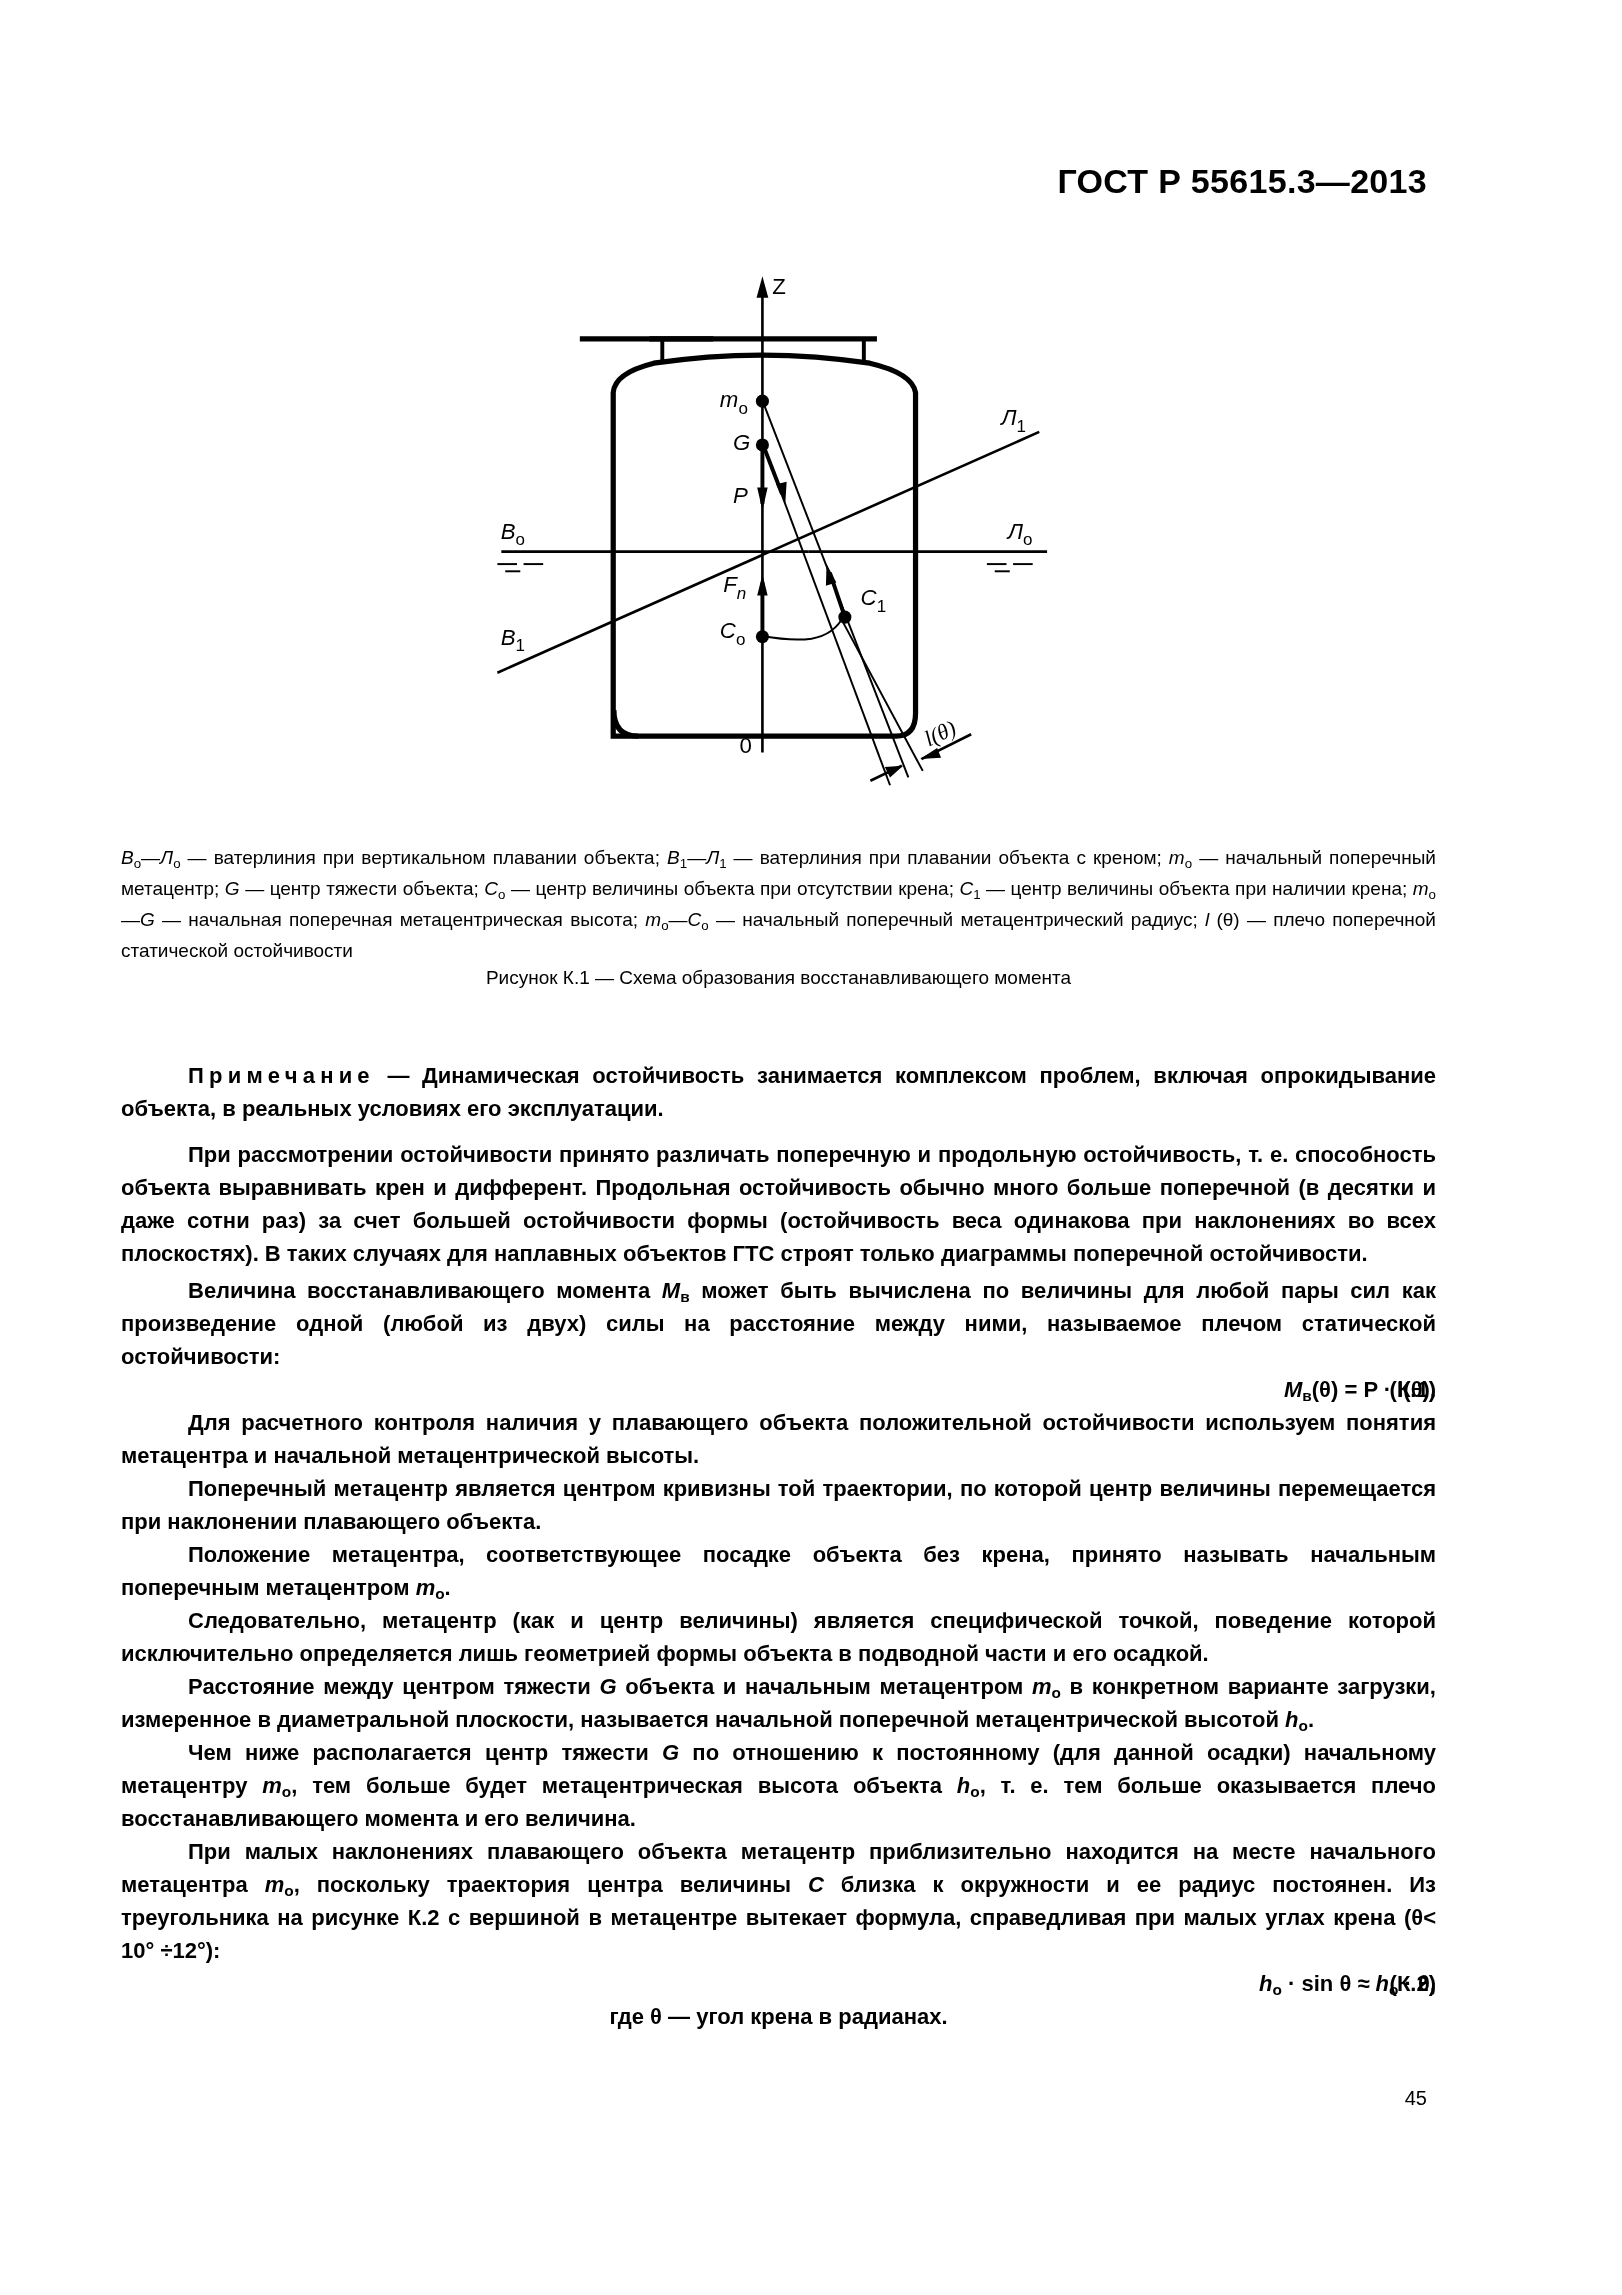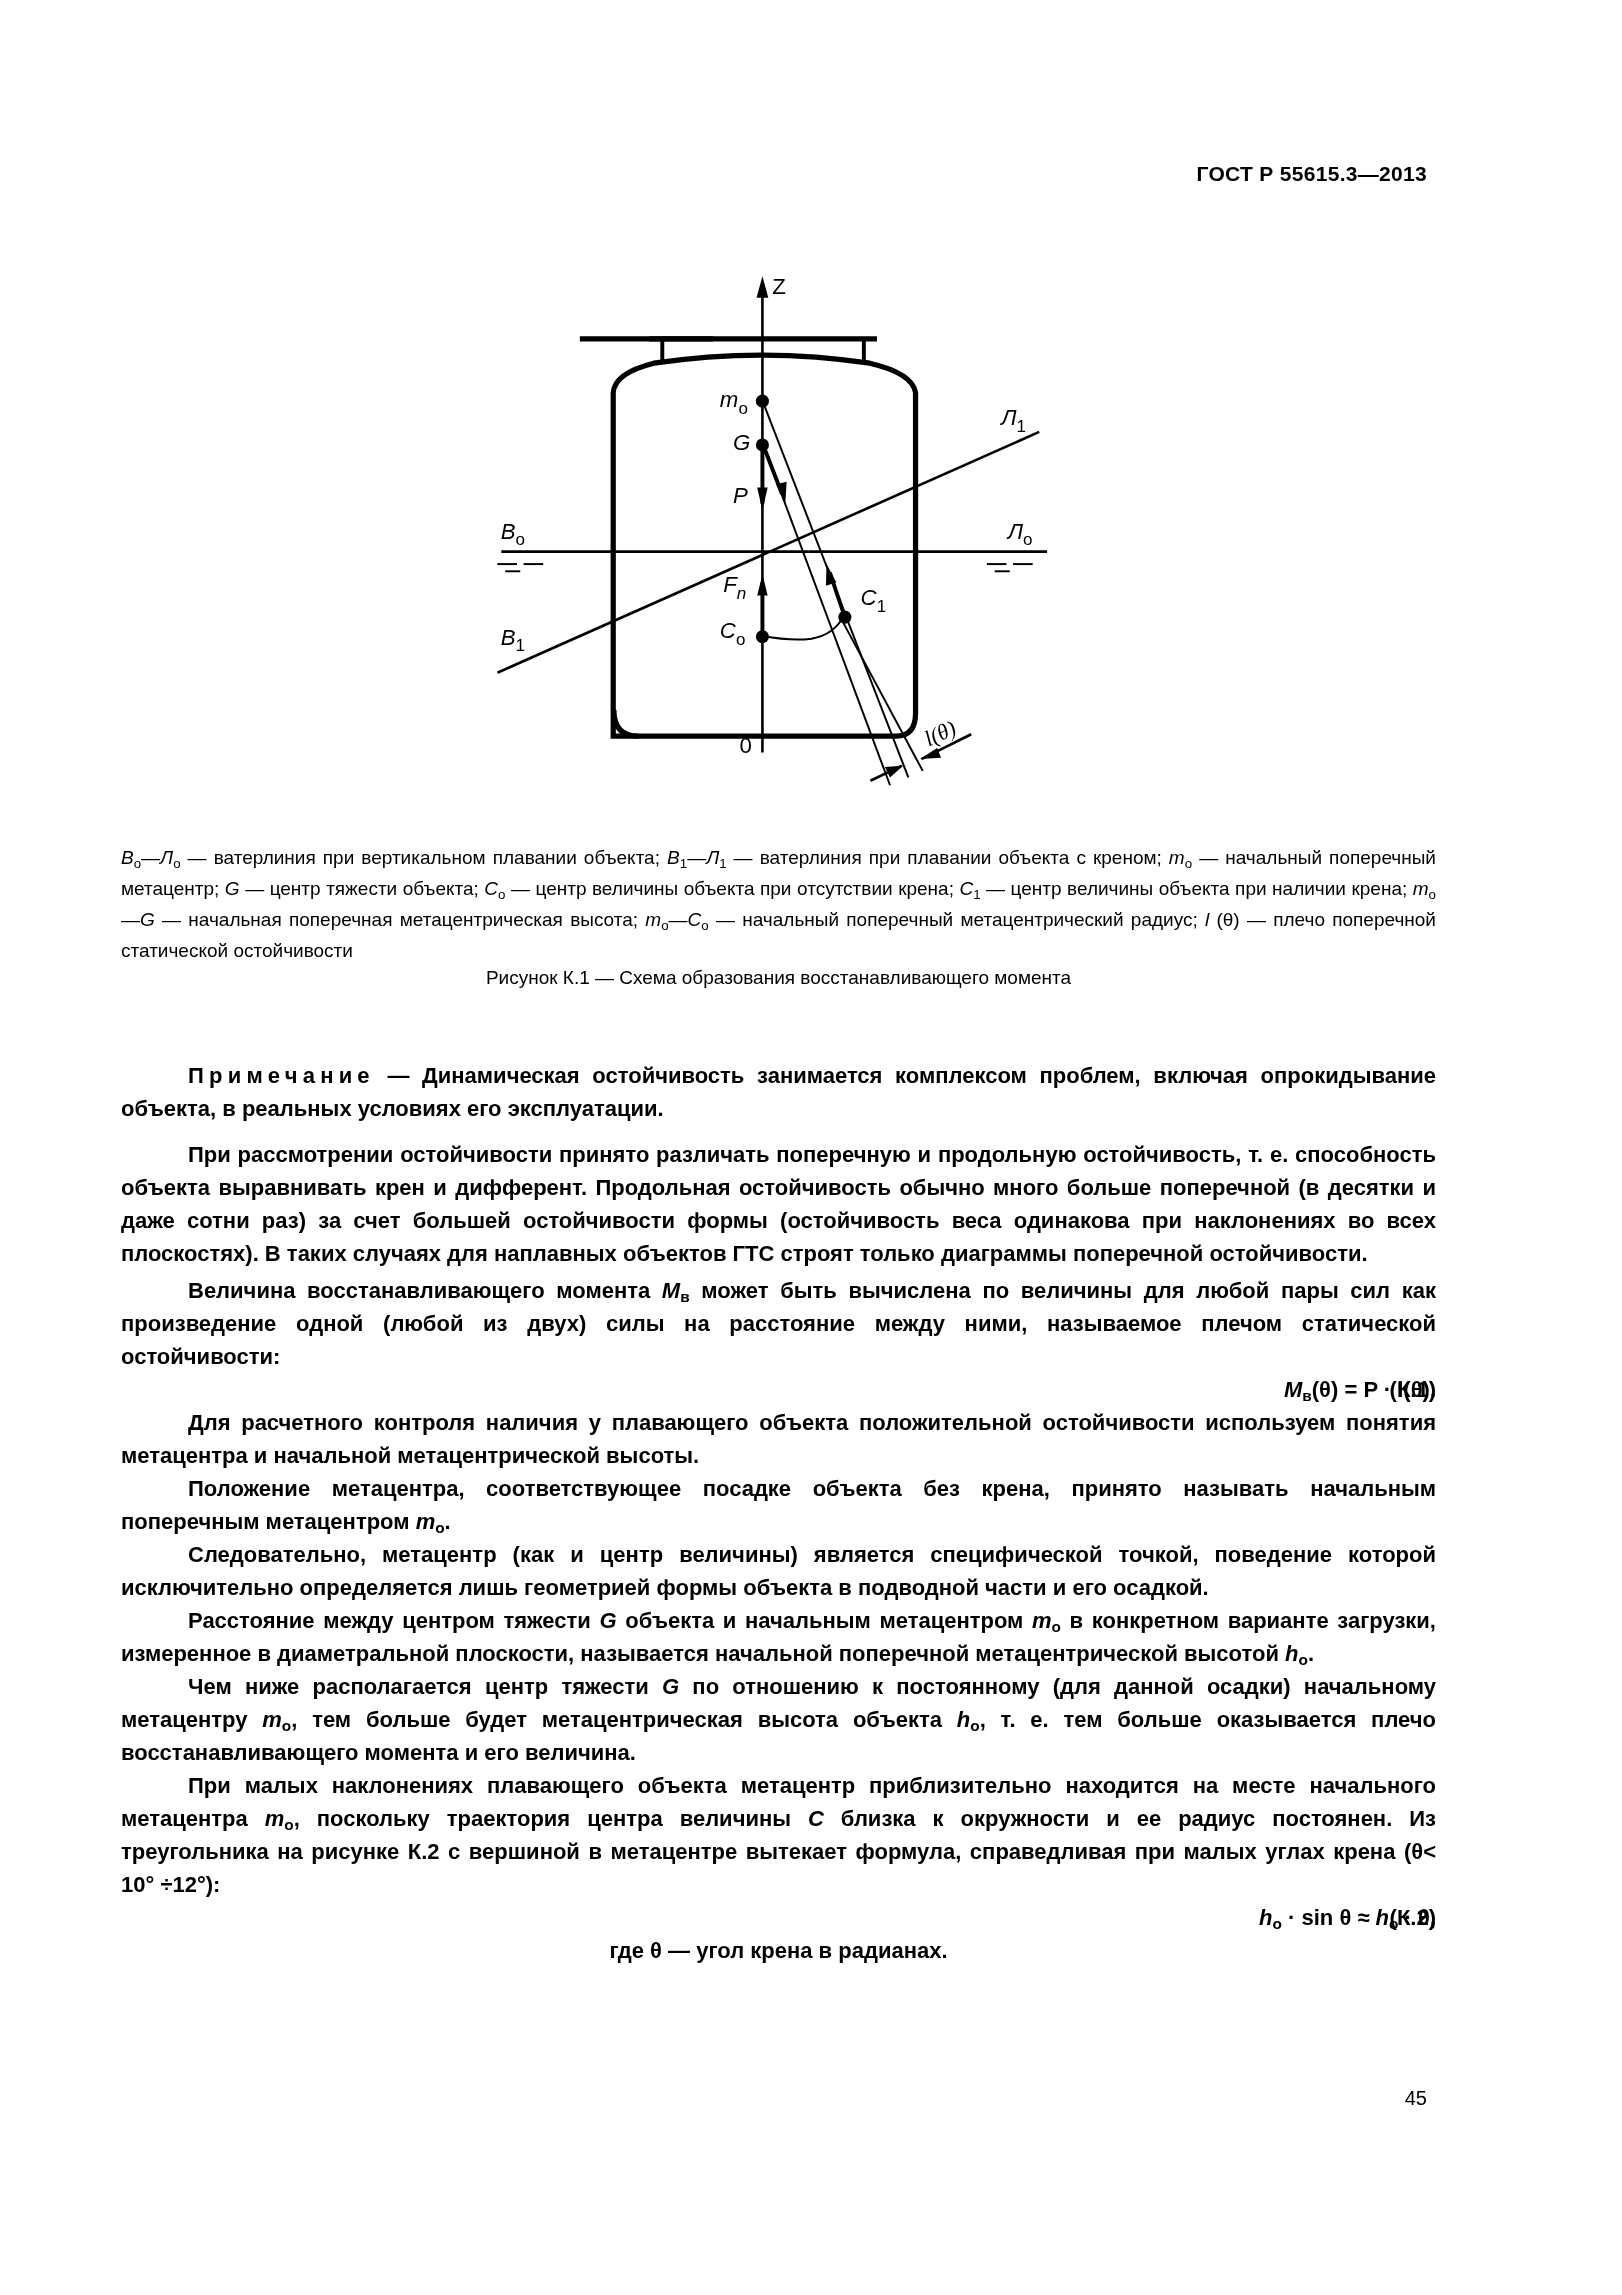--- a/index.html
+++ b/index.html
@@ -1,17 +1,17 @@
 <!DOCTYPE html>
 <html style="font-size:10.5px"><head>
 <meta charset="utf-8">
 <style>
   html,body{margin:0;padding:0;background:#ffffff;}
   body{width:1623px;height:2295px;position:relative;font-family:"Liberation Sans",sans-serif;color:#000;}
-  .hdr{position:absolute;right:196px;top:162px;font-weight:bold;font-size:21px;letter-spacing:0.3px;}
+  .hdr{position:absolute;right:196px;top:162px;font-weight:bold;font-size:34px;letter-spacing:0.3px;}
   #fig{position:absolute;left:0;top:0;}
   .lbl{font-family:"Liberation Sans",sans-serif;font-style:italic;font-size:34px;}
   .legend{position:absolute;left:121px;width:1315px;top:823px;font-size:19px;line-height:31px;text-align:justify;margin-top:19px;}
   .caption{position:absolute;left:0;width:1557px;text-align:center;top:967px;font-size:19px;}
   .body{position:absolute;left:121px;width:1315px;top:1059px;font-size:22px;line-height:33px;font-weight:bold;}
   .p{text-indent:67px;text-align:justify;margin:0;}
   .p.gap{margin-top:13px;}
   .note .sp{letter-spacing:5.2px;}
   .formula{position:relative;height:33px;}
   .formula .f{position:absolute;left:0;right:0;text-align:right;}
@@ -117,20 +117,21 @@
 
 <div class="body">
   <p class="p note"><span class="sp">Примечание</span><span> — Динамическая остойчивость занимается комплексом проблем, включая опрокидывание объекта, в реальных условиях его эксплуатации.</span></p>
   <p class="p gap">При рассмотрении остойчивости принято различать поперечную и продольную остойчивость, т. е. способность объекта выравнивать крен и дифферент. Продольная остойчивость обычно много больше поперечной (в десятки и даже сотни раз) за счет большей остойчивости формы (остойчивость веса одинакова при наклонениях во всех плоскостях). В таких случаях для наплавных объектов ГТС строят только диаграммы поперечной остойчивости.</p>
   <p class="p" style="margin-top:3.9px"><span>Величина восстанавливающего момента </span><i>M</i><sub>в</sub><span> может быть вычислена по величины для любой пары сил как произведение одной (любой из двух) силы на расстояние между ними, называемое плечом статической остойчивости:</span></p>
   <div class="formula">
     <span class="f"><i>M</i><sub>в</sub><span>(θ) = P · l(θ).</span></span>
     <span class="n">(К.1)</span>
   </div>
   <p class="p">Для расчетного контроля наличия у плавающего объекта положительной остойчивости используем понятия метацентра и начальной метацентрической высоты.</p>
+  <p class="p">Поперечный метацентр является центром кривизны той траектории, по которой центр величины перемещается при наклонении плавающего объекта.</p>
   <p class="p"><span>Положение метацентра, соответствующее посадке объекта без крена, принято называть начальным поперечным метацентром </span><i>m</i><sub>o</sub><span>.</span></p>
   <p class="p">Следовательно, метацентр (как и центр величины) является специфической точкой, поведение которой исключительно определяется лишь геометрией формы объекта в подводной части и его осадкой.</p>
   <p class="p"><span>Расстояние между центром тяжести </span><i>G</i><span> объекта и начальным метацентром </span><i>m</i><sub>o</sub><span> в конкретном варианте загрузки, измеренное в диаметральной плоскости, называется начальной поперечной метацентрической высотой </span><i>h</i><sub>o</sub><span>.</span></p>
   <p class="p"><span>Чем ниже располагается центр тяжести </span><i>G</i><span> по отношению к постоянному (для данной осадки) начальному метацентру </span><i>m</i><sub>o</sub><span>, тем больше будет метацентрическая высота объекта </span><i>h</i><sub>o</sub><span>, т. е. тем больше оказывается плечо восстанавливающего момента и его величина.</span></p>
   <p class="p"><span>При малых наклонениях плавающего объекта метацентр приблизительно находится на месте начального метацентра </span><i>m</i><sub>o</sub><span>, поскольку траектория центра величины </span><i>C</i><span> близка к окружности и ее радиус постоянен. Из треугольника на рисунке К.2 с вершиной в метацентре вытекает формула, справедливая при малых углах крена (θ&lt; 10° ÷12°):</span></p>
   <div class="formula">
     <span class="f"><i>h</i><sub>o</sub><span> · sin θ ≈ </span><i>h</i><sub>o</sub><span> · θ,</span></span>
     <span class="n">(К.2)</span>
   </div>
   <p class="plain">где  θ — угол крена в радианах.</p>

